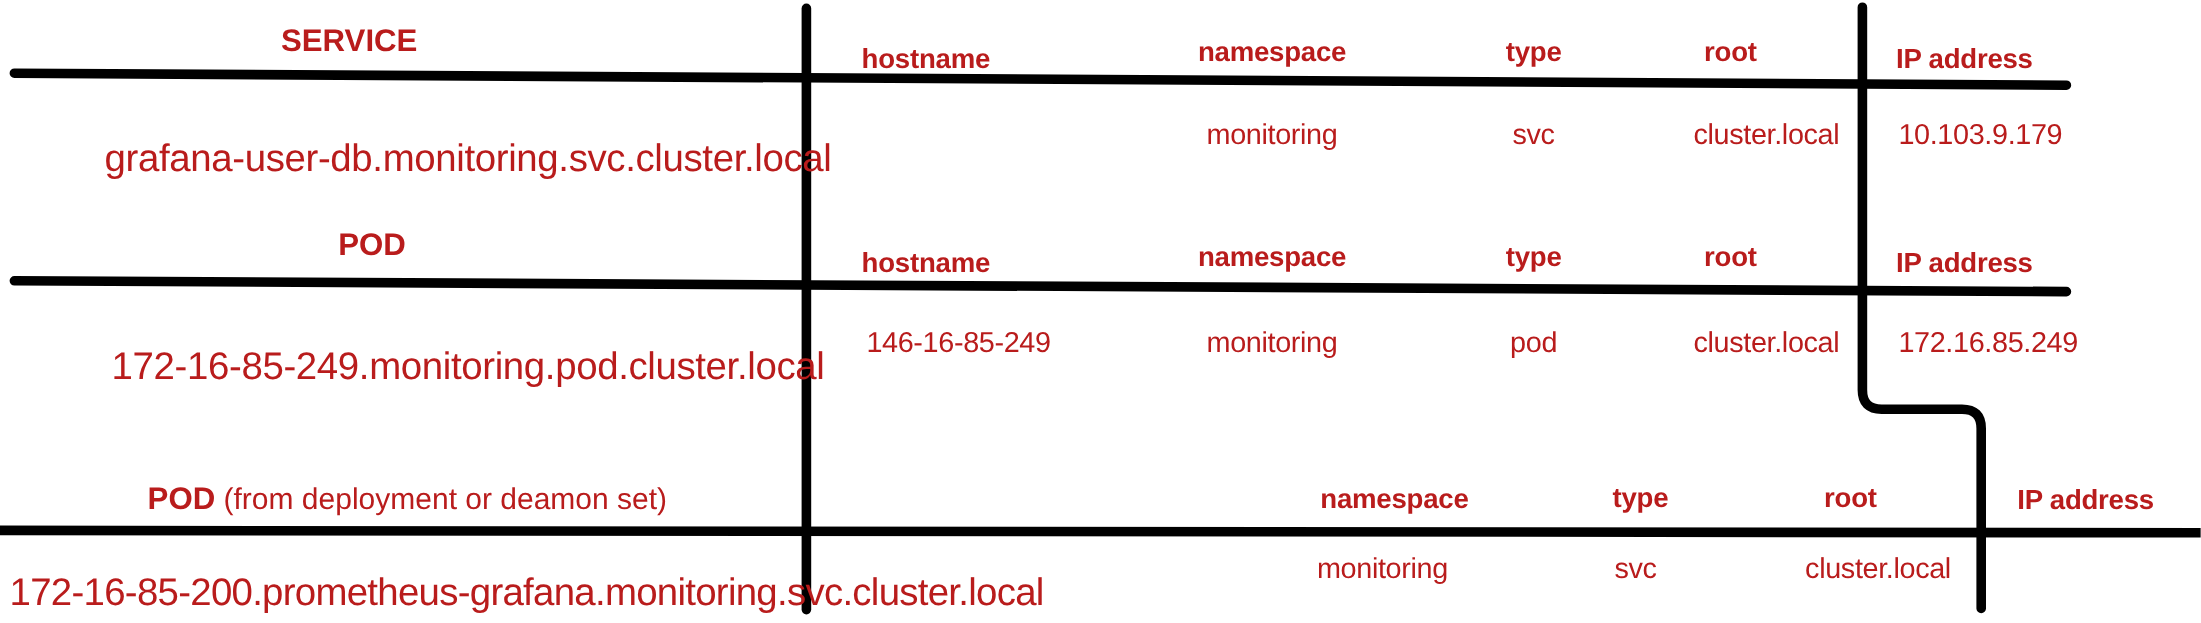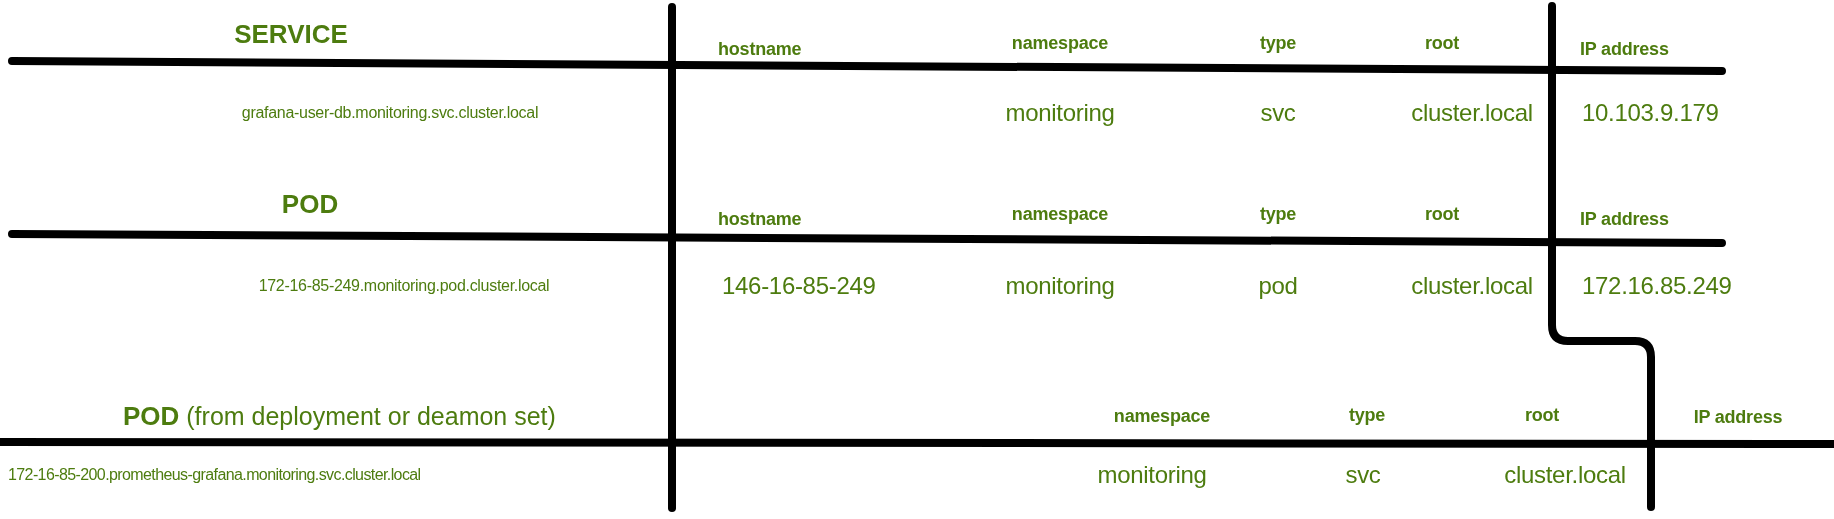--- a/index.html
+++ b/index.html
@@ -1,32 +1,32 @@
 <!DOCTYPE html>
 <html><head>
 <meta charset="utf-8">
 <style>
   html, body { margin: 0; padding: 0; background: #ffffff; }
   .canvas {
     position: relative;
     width: 1834px;
     height: 519px;
     background: #ffffff;
-    color: #4d7c0f;
+    color: #b91c1c;
     font-family: "Liberation Sans", sans-serif;
     overflow: hidden;
   }
   .lines-svg { position: absolute; left: 0; top: 0; width: 1834px; height: 519px; }
   .t { position: absolute; white-space: nowrap; transform: translateY(-50%); }
   .cx { transform: translate(-50%, -50%); }
-  .hdr { font-weight: bold; font-size: 18px; letter-spacing: -0.2px; }
+  .hdr { font-weight: bold; font-size: 23px; letter-spacing: -0.2px; }
   .val { font-size: 24px; letter-spacing: -0.3px; }
   .title { font-weight: bold; font-size: 26px; }
   .title-suffix { font-weight: normal; font-size: 25px; }
-  .dns { font-size: 16px; letter-spacing: -0.3px; }
+  .dns { font-size: 32px; letter-spacing: -0.3px; margin-top: 19px; }
   .dns-long { letter-spacing: -0.6px; text-align: right; }
 </style>
 </head>
 <body>
 
 <div class="canvas">
 
   <svg class="lines-svg" viewBox="0 0 1834 519" xmlns="http://www.w3.org/2000/svg">
     <line x1="12" y1="61" x2="1722" y2="71" stroke="#000000" stroke-width="8" stroke-linecap="round"></line>
     <line x1="12" y1="234" x2="1722" y2="243" stroke="#000000" stroke-width="8" stroke-linecap="round"></line>
@@ -47,21 +47,21 @@
   <div class="t hdr" style="left:1580px; top:49px;">IP address</div>
 
   <div class="t val cx" style="left:1060px; top:113px;">monitoring</div>
   <div class="t val cx" style="left:1278px; top:113px;">svc</div>
   <div class="t val cx" style="left:1472px; top:113px;">cluster.local</div>
   <div class="t val" style="left:1582px; top:113px;">10.103.9.179</div>
 
   <div class="t title cx" style="left:310px; top:204px;">
     <span>POD</span><span class="title-suffix"></span>
   </div>
-  <div class="t dns cx" style="left:404px; top:286px;">172-16-85-249.monitoring.pod.cluster.local</div>
+  <div class="t dns cx" style="left:390px; top:286px;">172-16-85-249.monitoring.pod.cluster.local</div>
 
   <div class="t hdr" style="left:718px; top:219px;">hostname</div>
   <div class="t hdr cx" style="left:1060px; top:214px;">namespace</div>
   <div class="t hdr cx" style="left:1278px; top:214px;">type</div>
   <div class="t hdr cx" style="left:1442px; top:214px;">root</div>
   <div class="t hdr" style="left:1580px; top:219px;">IP address</div>
 
   <div class="t val" style="left:722px; top:286px;">146-16-85-249</div>
   <div class="t val cx" style="left:1060px; top:286px;">monitoring</div>
   <div class="t val cx" style="left:1278px; top:286px;">pod</div>

